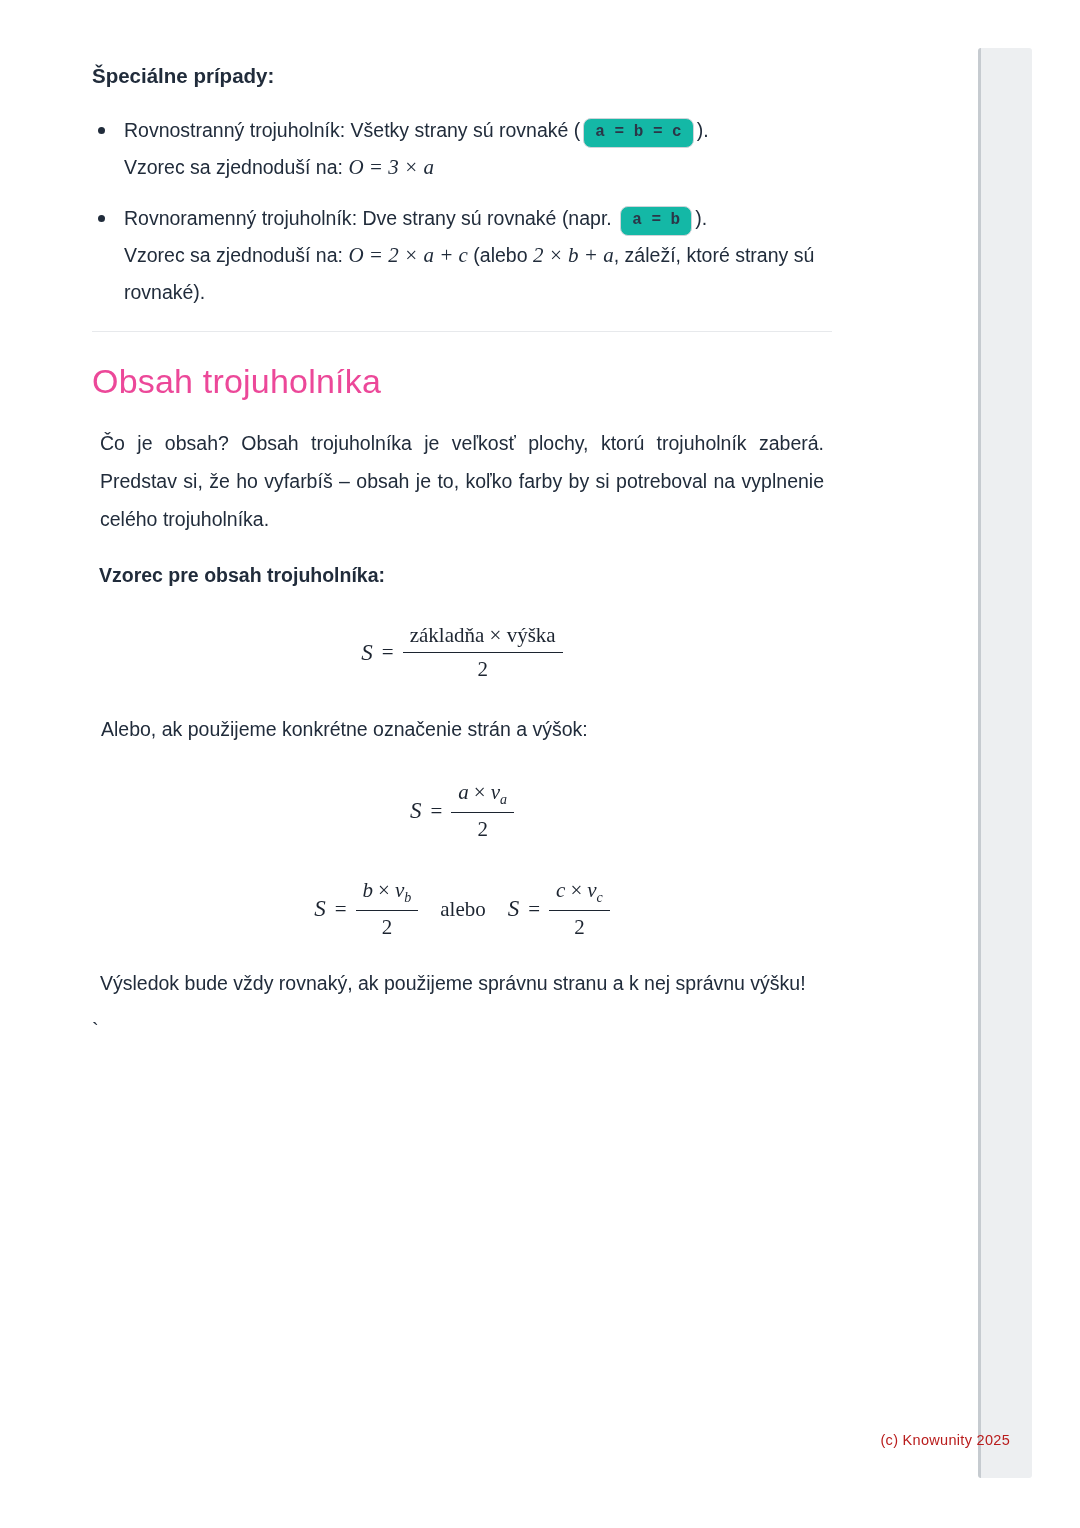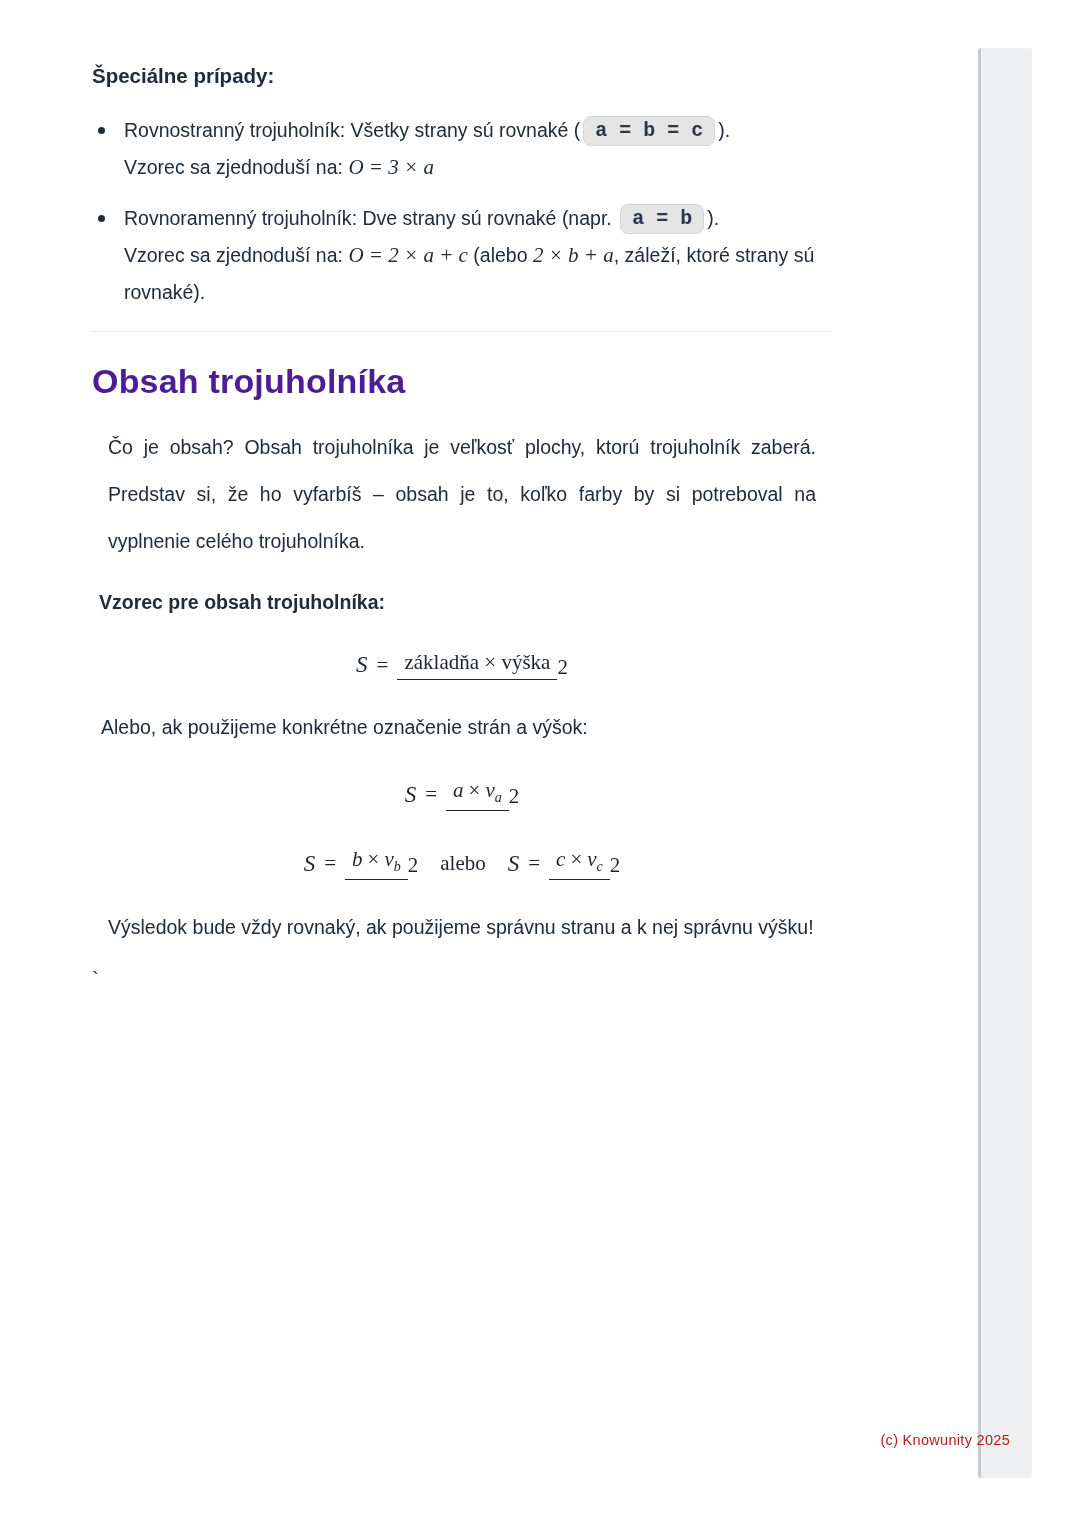--- a/index.html
+++ b/index.html
@@ -43,27 +43,27 @@
     left: -26px;
     top: 15px;
     width: 7px;
     height: 7px;
     border-radius: 50%;
     background: #212c3b;
   }
   .lead { font-weight: 400; }
   .code-chip {
     display: inline-block;
-    background: #e5e5e5;
+    background: #14b8a6;
     border: 1px solid #cfd4d9;
     border-radius: 8px;
     padding: 0 11px 1px;
     margin: 0 3px;
     font-family: "Liberation Mono", "DejaVu Sans Mono", monospace;
-    font-size: 20px;
+    font-size: 16px;
     font-weight: 700;
     color: #2b3648;
     line-height: 27px;
     vertical-align: 1px;
   }
   .inline-math {
     font-family: "Liberation Serif", serif;
     font-style: italic;
     font-size: 21px;
     white-space: nowrap;
@@ -71,28 +71,28 @@
   .divider {
     border: none;
     border-top: 1px solid #e7e9ec;
     margin: 20px 0 0;
     width: 100%;
   }
   .page-heading {
     margin: 28px 0 2px;
     font-size: 34px;
     line-height: 42px;
-    font-weight: 700;
-    color: #4c1d95;
+    font-weight: 400;
+    color: #ec4899;
     letter-spacing: 0.2px;
   }
   .para {
-    margin: 24px 16px 0;
-    font-size: 19.5px;
-    line-height: 47px;
+    margin: 24px 8px 0;
+    font-size: 19.5px;
+    line-height: 38px;
     text-align: justify;
   }
   .para.first { margin-top: 22px; }
   .para-left {
     margin: 32px 9px 0;
     font-size: 19.5px;
     line-height: 30px;
     text-align: left;
   }
   .bold-line {
@@ -107,21 +107,21 @@
     align-items: center;
     font-family: "Liberation Serif", serif;
     font-size: 21px;
     color: #1c2430;
   }
   .mvar { font-style: italic; font-size: 23px; }
   .meq { margin: 0 9px; font-size: 21px; }
   .mtext { font-style: normal; margin: 0 22px; font-size: 21px; }
   .frac {
     display: inline-flex;
-    flex-direction: row;
+    flex-direction: column;
     align-items: center;
     text-align: center;
   }
   .frac .num {
     padding: 0 7px 4px;
     border-bottom: 1.6px solid #1c2430;
     white-space: nowrap;
   }
   .frac .den { padding-top: 4px; }
   .frac .op { margin: 0 5px; }

